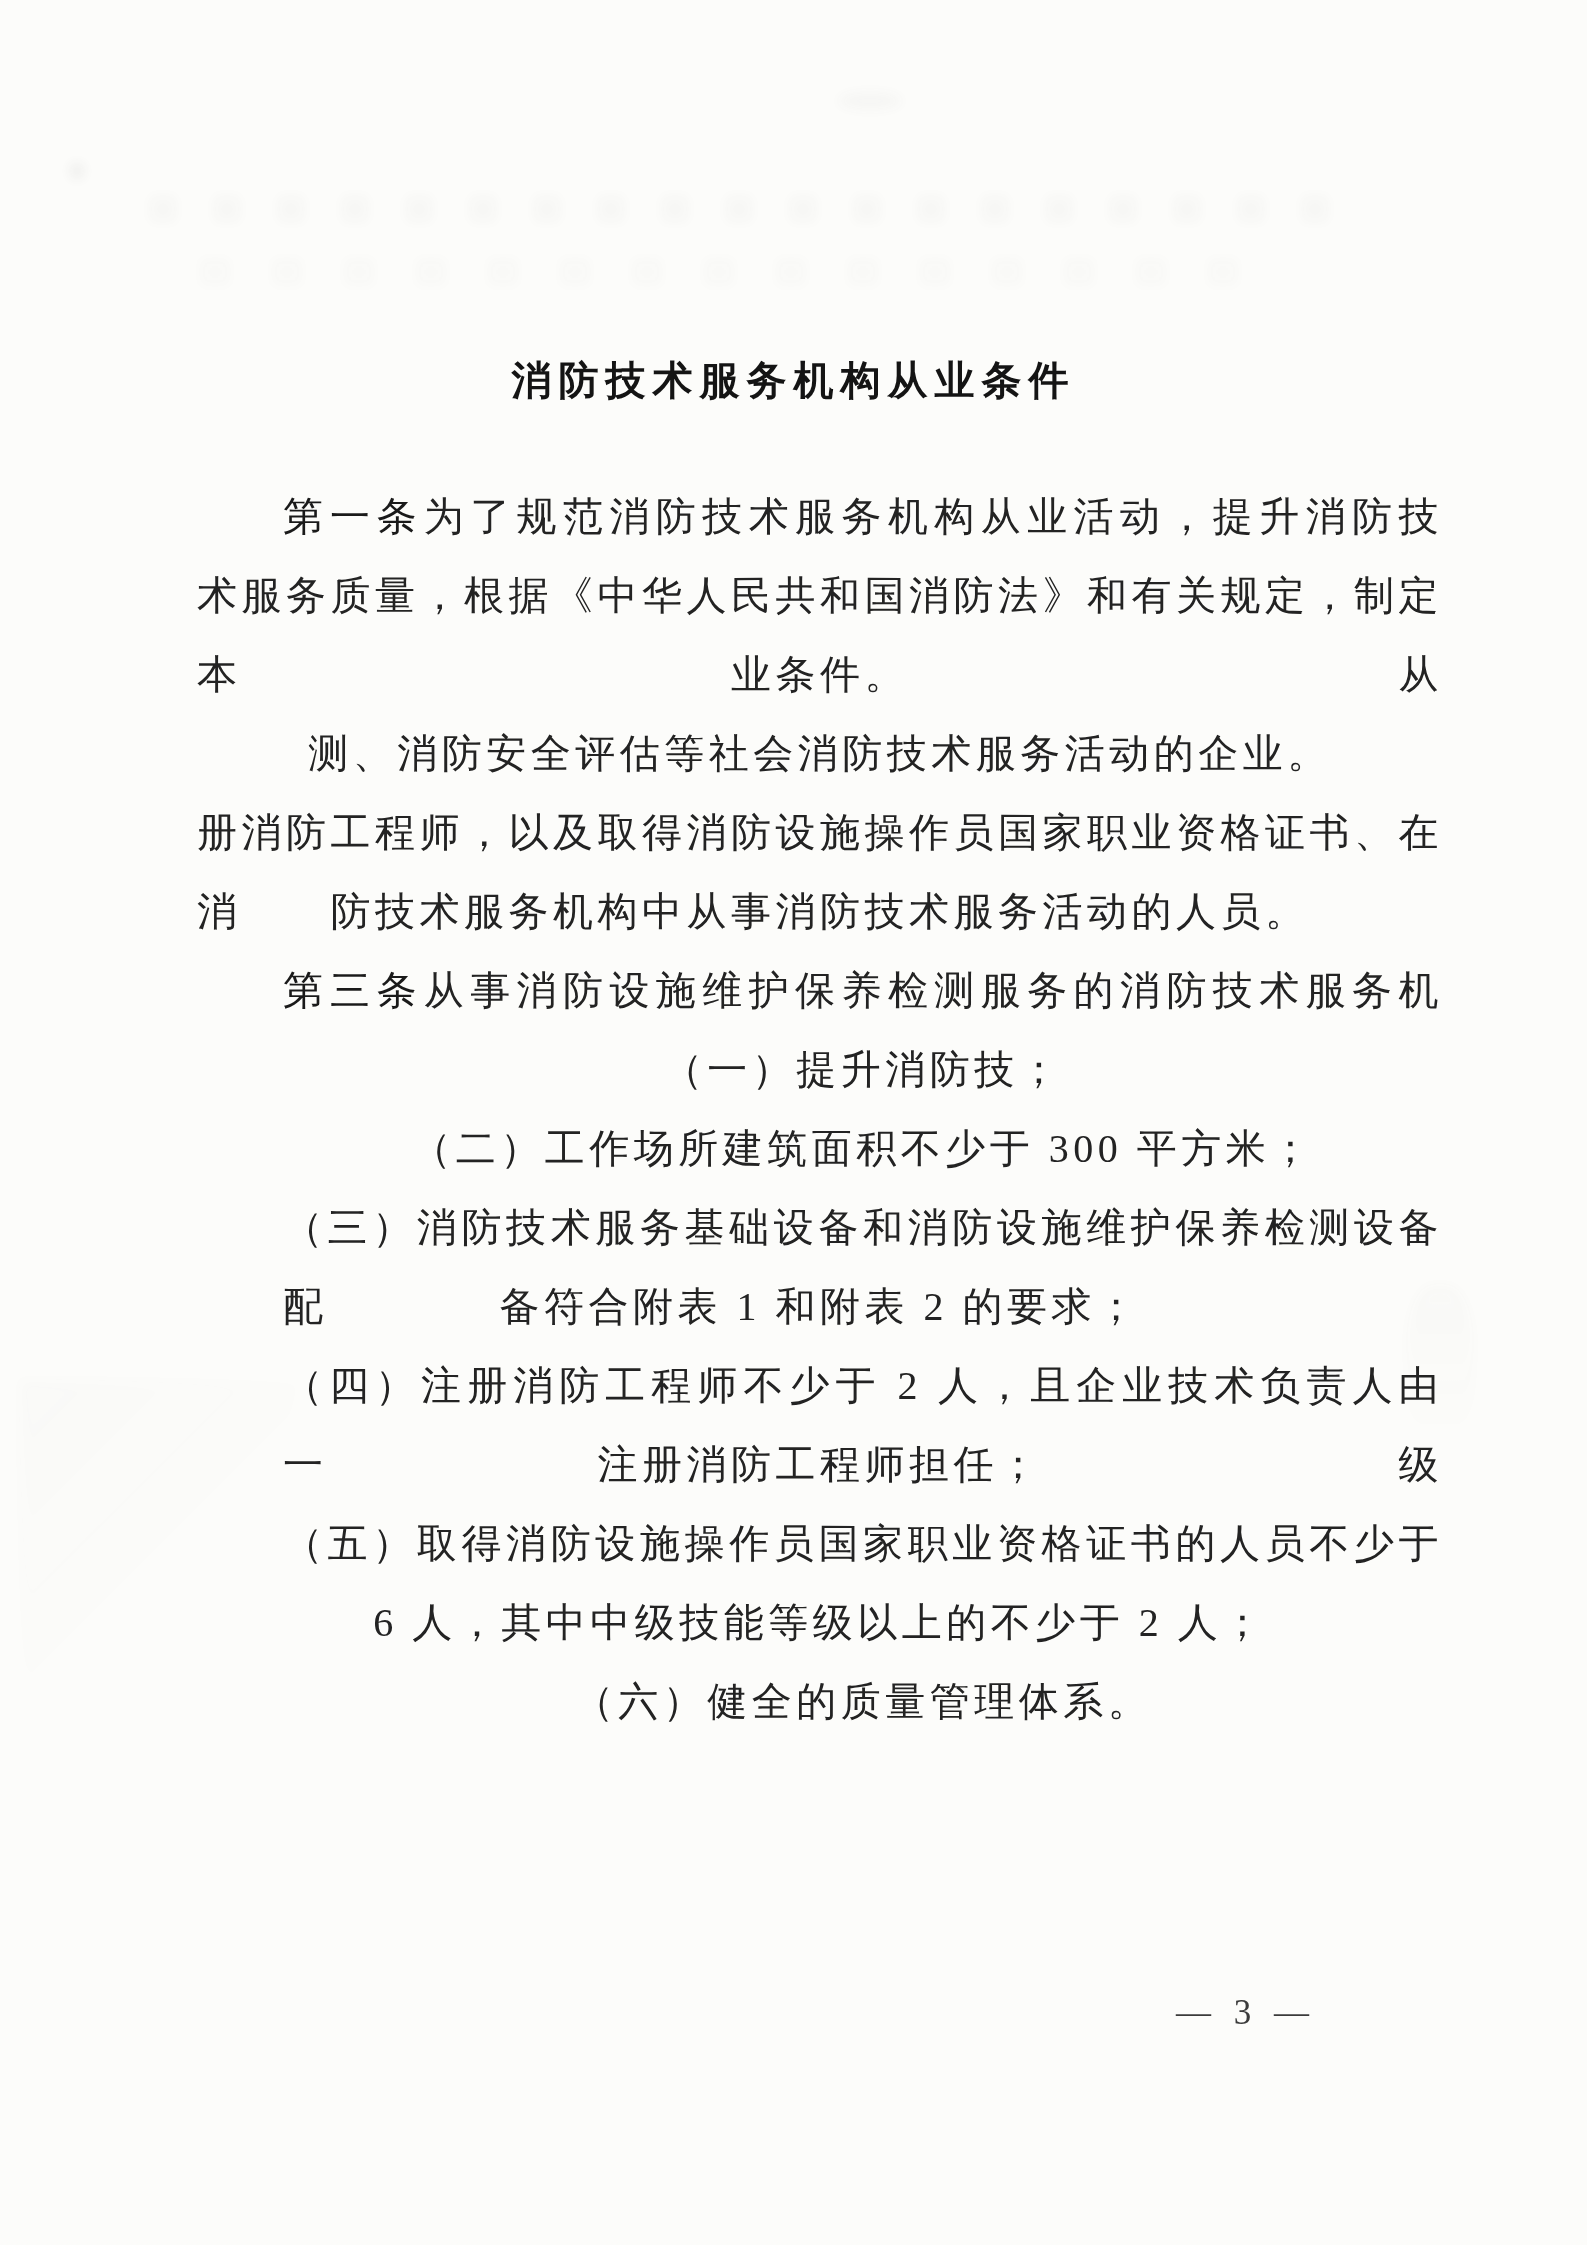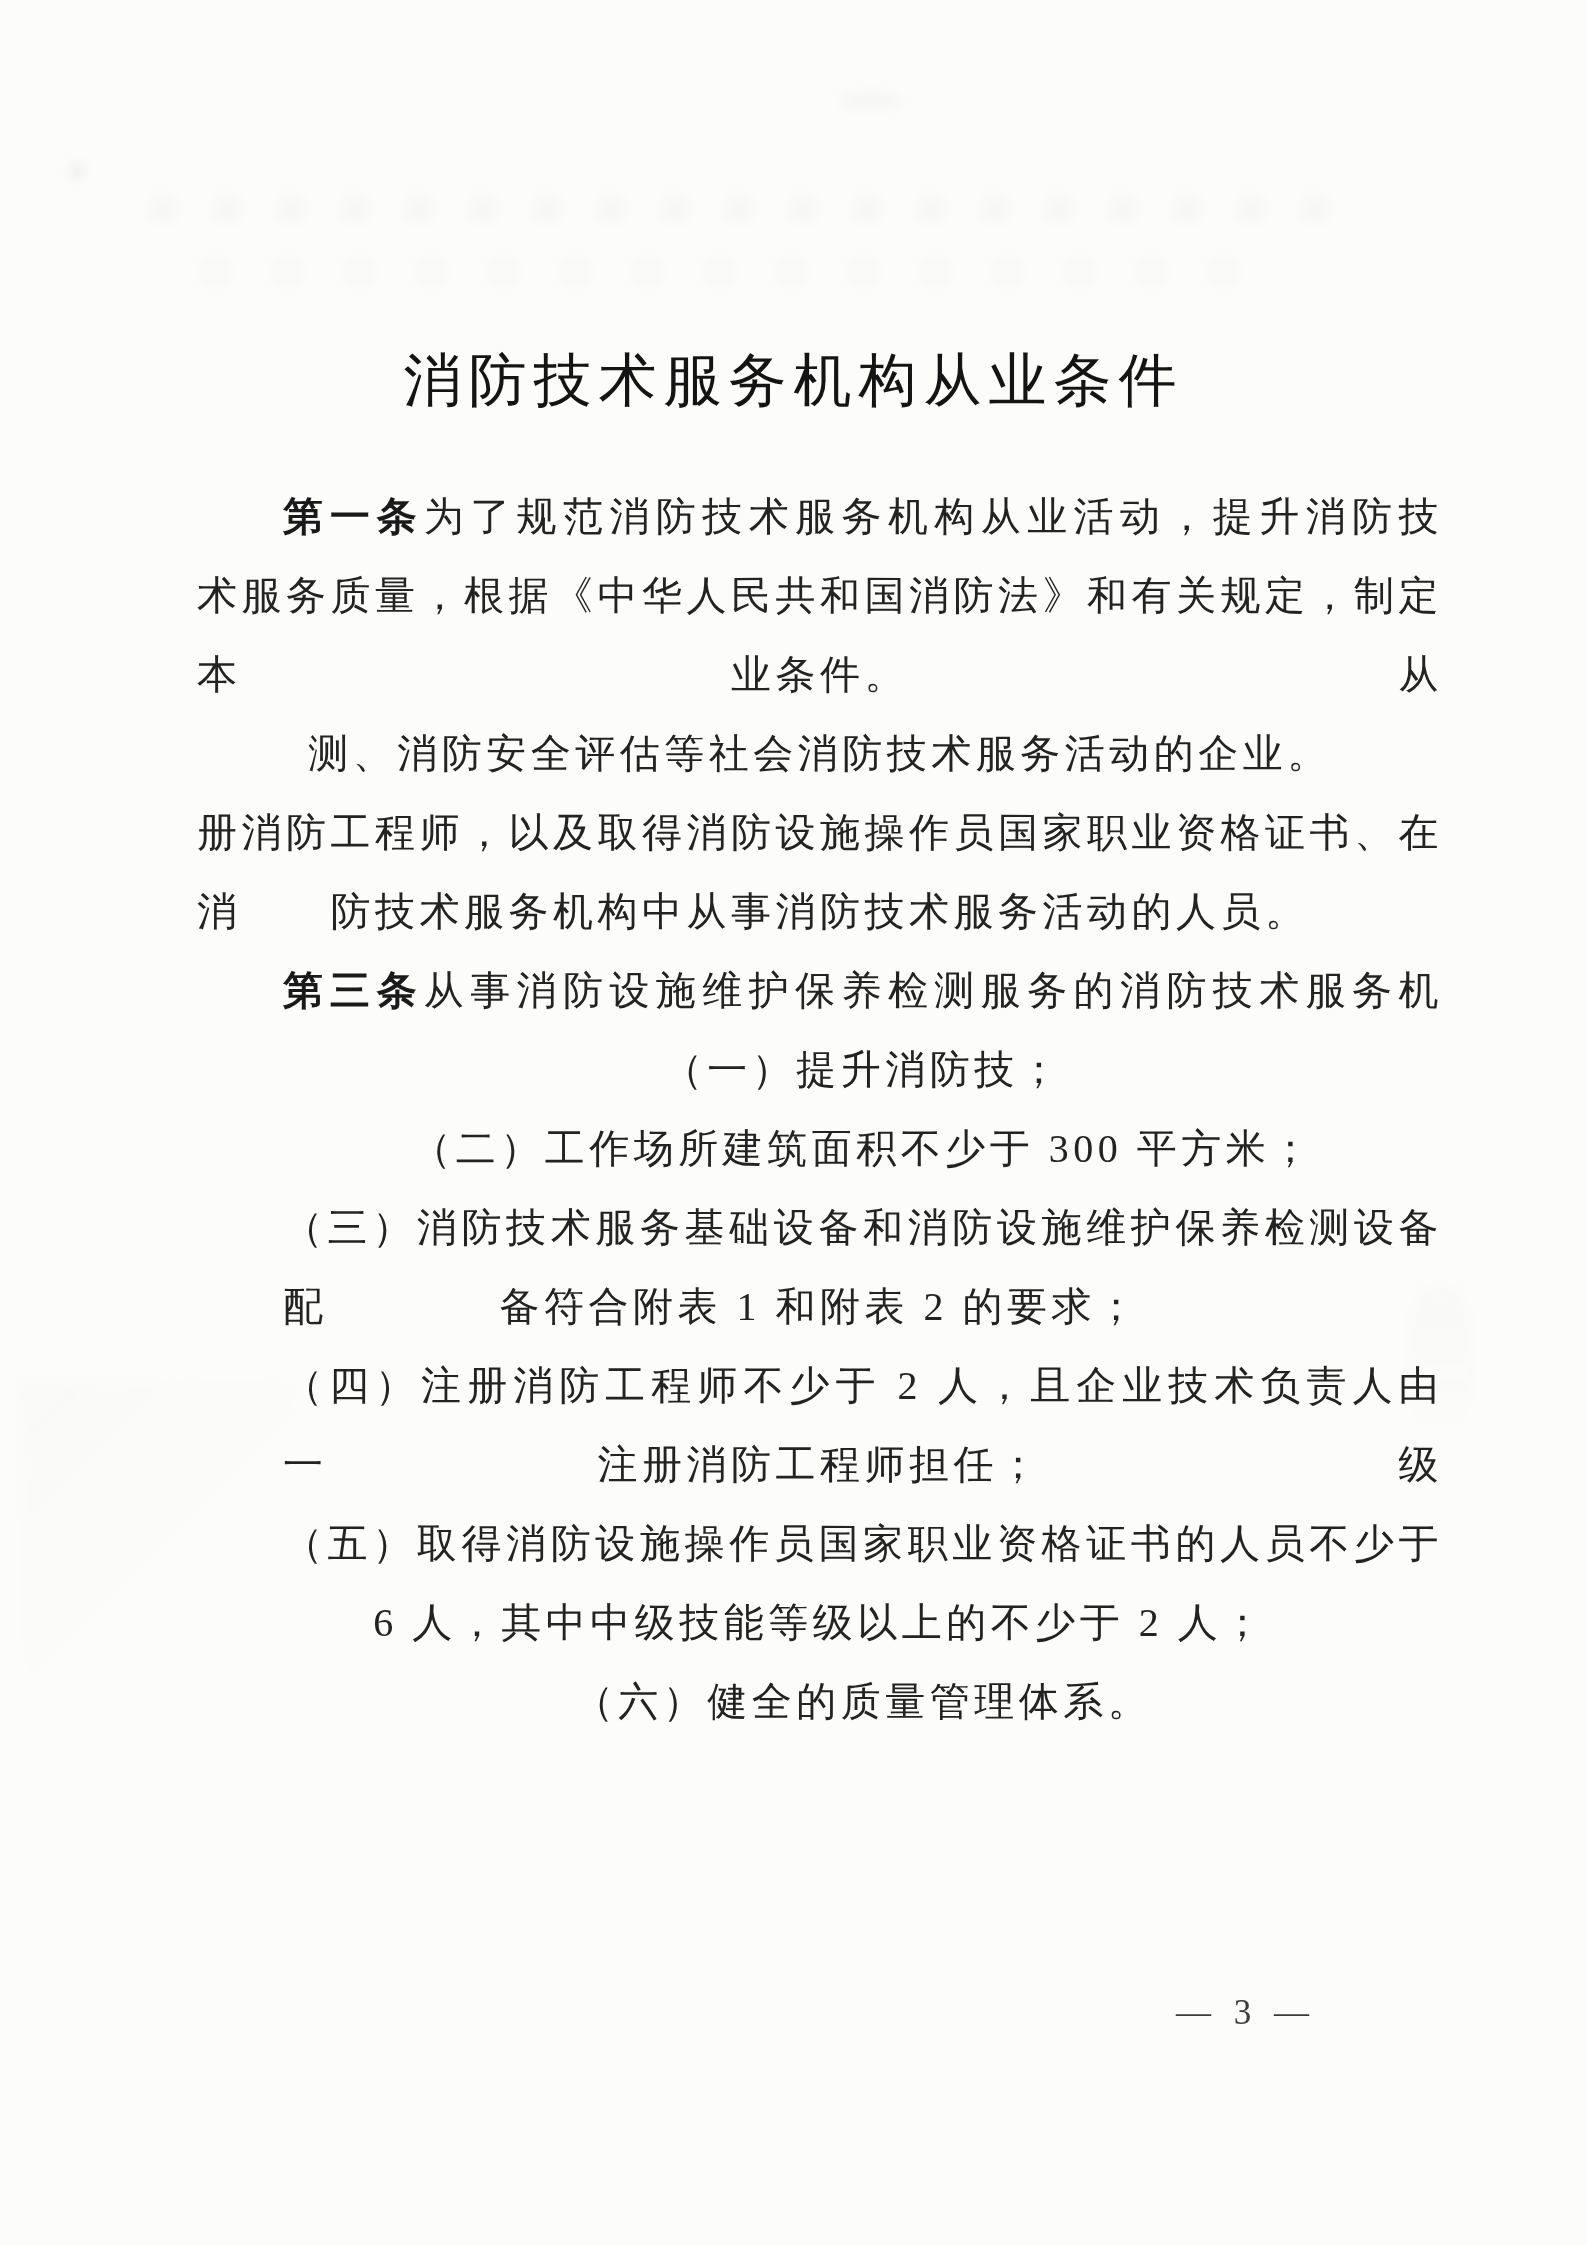--- a/index.html
+++ b/index.html
@@ -15,23 +15,23 @@
     overflow: hidden;
     font-family: "Liberation Serif", "DejaVu Serif", serif;
     color: #242424;
   }
   .doc-title {
     position: absolute;
     top: 350px;
     left: 0;
     width: 100%;
     text-align: center;
-    font-size: 58px;
+    font-size: 40px;
     line-height: 62px;
-    font-weight: 400;
+    font-weight: 700;
     letter-spacing: 7px;
     color: #141414;
     font-family: "Liberation Serif", "DejaVu Serif", serif;
   }
   .doc-body {
     position: absolute;
     top: 477px;
     left: 197px;
     width: 1246px;
     font-size: 40px;
@@ -43,21 +43,21 @@
     height: 79px;
     text-align: center;
   }
   .line.indent { padding-left: 86px; }
   .line.full {
     text-align: justify;
     text-align-last: justify;
   }
   .lead {
     font-family: "Liberation Sans", "DejaVu Sans", sans-serif;
-    font-weight: 700;
+    font-weight: 400;
     letter-spacing: 5px;
     color: #1a1a1a;
   }
   .page-number {
     position: absolute;
     top: 1993px;
     left: 1176px;
     font-size: 35px;
     letter-spacing: 7px;
     color: #3b3b3b;

